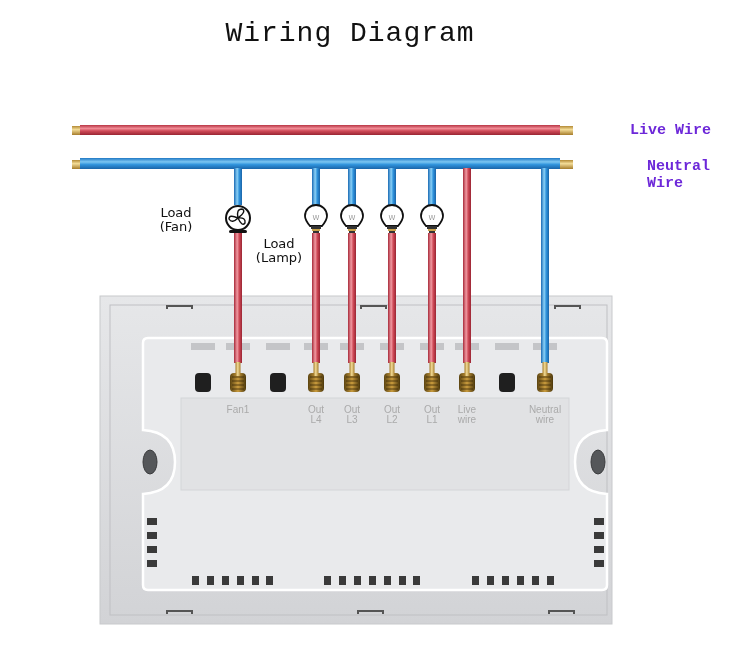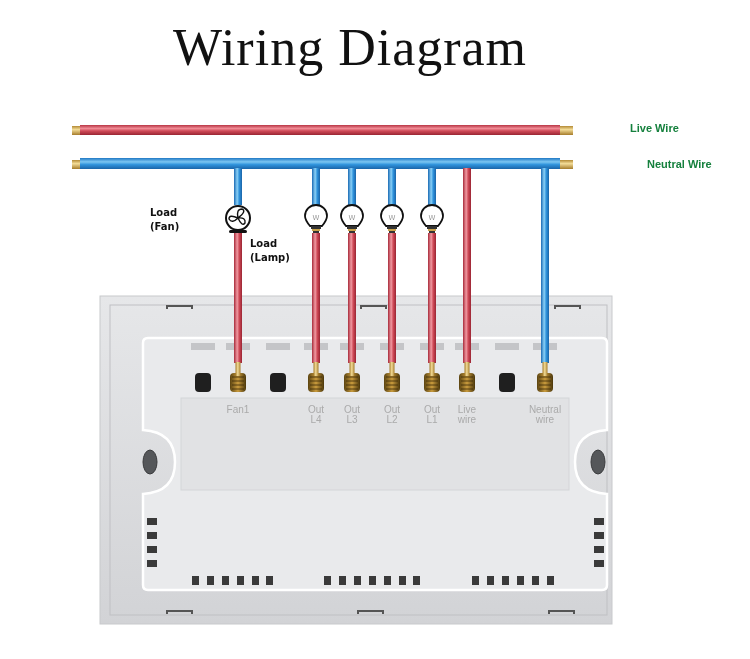--- a/index.html
+++ b/index.html
@@ -1,19 +1,19 @@
 <!DOCTYPE html>
 <html><head>
 <meta charset="utf-8">
 <style>
   html,body{margin:0;padding:0;background:#ffffff;}
   body{width:750px;height:659px;position:relative;overflow:hidden;font-family:"DejaVu Sans","Liberation Sans",sans-serif;}
-  .title{position:absolute;left:0;top:18px;width:700px;text-align:center;font-size:52px;color:#111;letter-spacing:1px;font-family:Liberation Serif, serif;}
-  .wire-label{position:absolute;font-weight:bold;font-size:11px;color:#15803d;font-family:Liberation Sans, sans-serif;}
-  .load-label{position:absolute;font-weight:bold;font-size:10px;color:#111;text-align:left;line-height:14px;font-family:"DejaVu Sans",sans-serif;}
+  .title{position:absolute;left:0;top:18px;width:700px;text-align:center;font-size:28px;color:#111;letter-spacing:1px;font-family:Liberation Mono, monospace;}
+  .wire-label{position:absolute;font-weight:bold;font-size:15px;color:#6d28d9;font-family:Liberation Mono, monospace;}
+  .load-label{position:absolute;font-weight:normal;font-size:13px;color:#111;text-align:center;line-height:14px;font-family:"DejaVu Sans",sans-serif;}
   svg{position:absolute;left:0;top:0;}
   .term-label{font-family:"Liberation Sans",sans-serif;font-size:10px;fill:#aaa;text-anchor:middle;}
 </style>
 </head>
 <body>
 
 <div class="title">Wiring Diagram</div>
 <div class="wire-label" style="left:630px;top:122px;">Live Wire</div>
 <div class="wire-label" style="left:647px;top:158px;">Neutral Wire</div>
 

